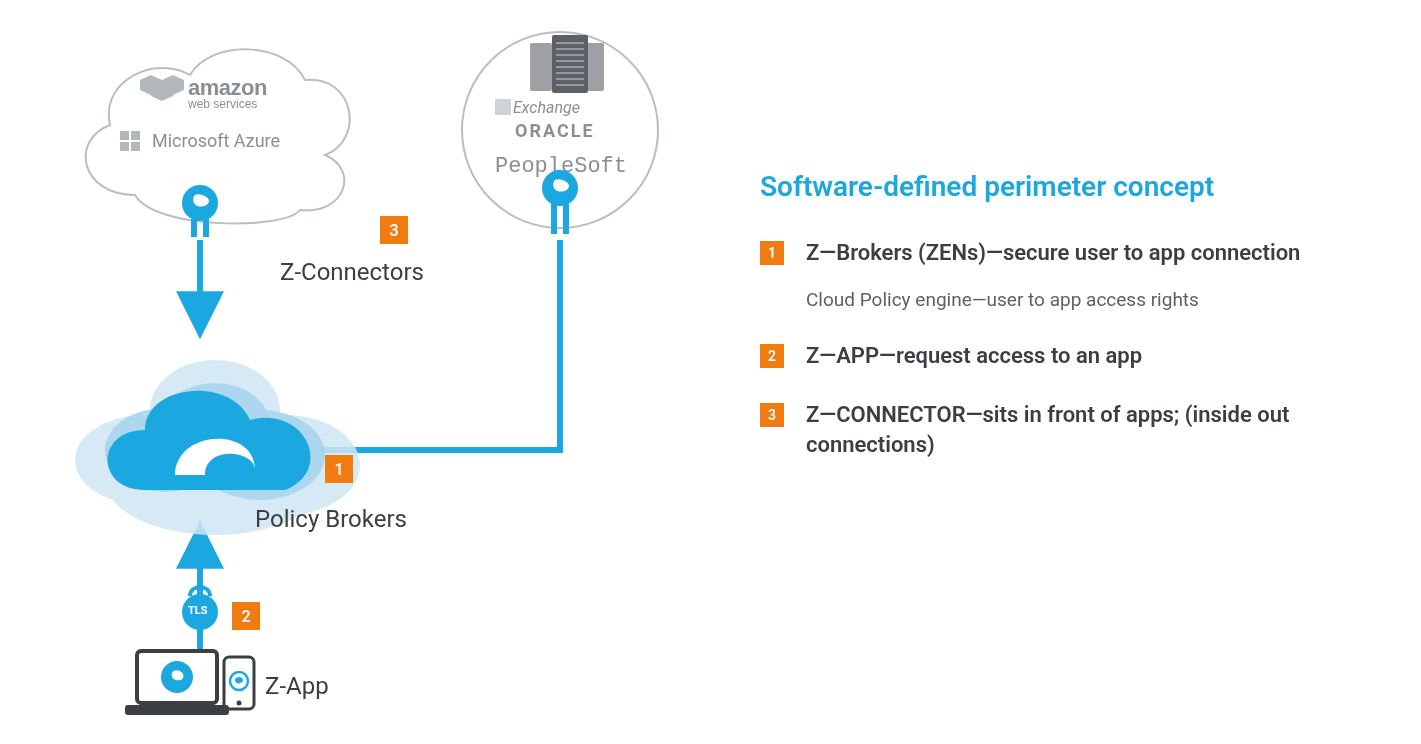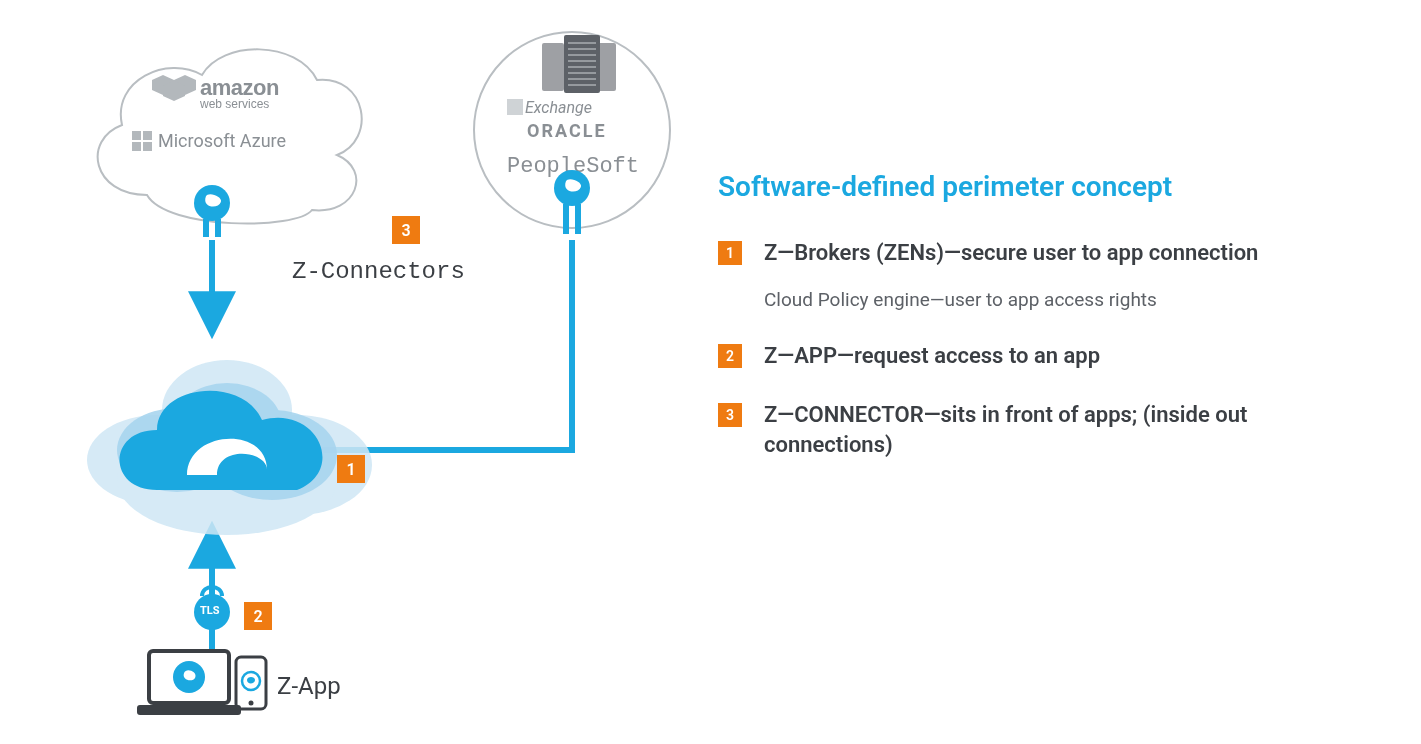--- a/index.html
+++ b/index.html
@@ -4,22 +4,22 @@
 <style>
   * { box-sizing: border-box; margin: 0; padding: 0; }
   body {
     font-family: "Segoe UI", Roboto, "Helvetica Neue", Arial, sans-serif;
     background: #fff;
     width: 1421px;
     height: 744px;
     position: relative;
     overflow: hidden;
   }
-  .diagram { position: absolute; left: 12px; top: 0; width: 720px; height: 744px; }
-  .right-panel { position: absolute; left: 718px; top: 170px; width: 600px; }
+  .diagram { position: absolute; left: 0; top: 0; width: 720px; height: 744px; }
+  .right-panel { position: absolute; left: 760px; top: 170px; width: 600px; }
   .panel-title {
     color: #1ba8e0;
     font-size: 28px;
     font-weight: 600;
     margin-bottom: 35px;
   }
   .item { display: flex; align-items: flex-start; margin-bottom: 30px; }
   .badge {
     background: #ef7b11;
     color: #fff;
@@ -118,21 +118,21 @@
 
   <div class="abs gray" style="left:120px; top:130px; display:flex; align-items:center;">
     <svg width="20" height="20" viewBox="0 0 20 20">
       <g fill="#b3b8bc">
         <rect x="0" y="0" width="9" height="9"></rect>
           <rect x="11" y="0" width="9" height="9"></rect>
         <rect x="0" y="11" width="9" height="9"></rect>
           <rect x="11" y="11" width="9" height="9"></rect>
       </g>
     </svg>
-    <span style="margin-left:6px; font-size:18px;">Microsoft Azure</span>
+    <span style="margin-left:12px; font-size:18px;">Microsoft Azure</span>
   </div>
 
   <svg class="abs" style="left:178px; top:185px;" width="44" height="56">
     <circle cx="22" cy="18" r="18" fill="#1ba8e0"></circle>
     <path d="M14 14 C14 8 30 8 30 14 C30 22 14 26 14 14 Z" fill="#fff" transform="rotate(20 22 18)"></path>
     <rect x="13" y="34" width="6" height="18" fill="#1ba8e0"></rect>
     <rect x="25" y="34" width="6" height="18" fill="#1ba8e0"></rect>
   </svg>
 
   <svg class="abs" style="left:460px; top:30px;" width="200" height="200">
@@ -163,21 +163,21 @@
   <div class="abs gray" style="left:495px; top:142px; font-size:22px; font-family:Liberation Mono, monospace;margin-top:12px;">PeopleSoft</div>
 
   <svg class="abs" style="left:538px; top:170px;" width="44" height="70">
     <circle cx="22" cy="18" r="18" fill="#1ba8e0"></circle>
     <path d="M14 14 C14 8 30 8 30 14 C30 22 14 26 14 14 Z" fill="#fff" transform="rotate(20 22 18)"></path>
     <rect x="13" y="34" width="6" height="30" fill="#1ba8e0"></rect>
     <rect x="25" y="34" width="6" height="30" fill="#1ba8e0"></rect>
   </svg>
 
   <div class="abs dbadge" style="left:380px; top:216px;">3</div>
-  <div class="abs dlabel" style="left:280px; top:258px;font-family:Liberation Mono, monospace;">Z-Connectors</div>
+  <div class="abs dlabel" style="left:280px; top:258px;">Z-Connectors</div>
 
   <svg class="abs" style="left:55px; top:330px;" width="320" height="210">
 
     <g fill="#cfe7f5" opacity="0.85">
       <ellipse cx="90" cy="130" rx="70" ry="45"></ellipse>
       <ellipse cx="230" cy="135" rx="75" ry="50"></ellipse>
       <ellipse cx="160" cy="80" rx="65" ry="50"></ellipse>
       <ellipse cx="160" cy="150" rx="110" ry="55"></ellipse>
     </g>
     <g fill="#a8d5ef" opacity="0.9">
@@ -188,20 +188,21 @@
 
     <path d="M 90 160
              C 40 160 40 100 90 100
              C 90 55 175 45 195 90
              C 250 75 280 140 230 160
              Z" fill="#1ba8e0"></path>
 
     <path d="M 120 145 C 120 100 200 95 200 140 C 200 120 150 115 150 145 Z" fill="#fff"></path>
   </svg>
   <div class="abs dbadge" style="left:325px; top:455px;">1</div>
+  <div class="abs dlabel" style="left:255px; top:505px;">Policy Brokers</div>
 
   <svg class="abs" style="left:178px; top:578px;" width="44" height="54">
     <path d="M 12 18 C 12 6 32 6 32 18" fill="none" stroke="#1ba8e0" stroke-width="4"></path>
     <circle cx="22" cy="34" r="18" fill="#1ba8e0"></circle>
   </svg>
   <div class="abs" style="left:188px; top:604px; color:#fff; font-size:11px; font-weight:700;">TLS</div>
   <div class="abs dbadge" style="left:232px; top:602px;">2</div>
 
   <svg class="abs" style="left:125px; top:645px;" width="120" height="80">
     <rect x="12" y="6" width="80" height="52" rx="4" fill="none" stroke="#3b3f44" stroke-width="4"></rect>

